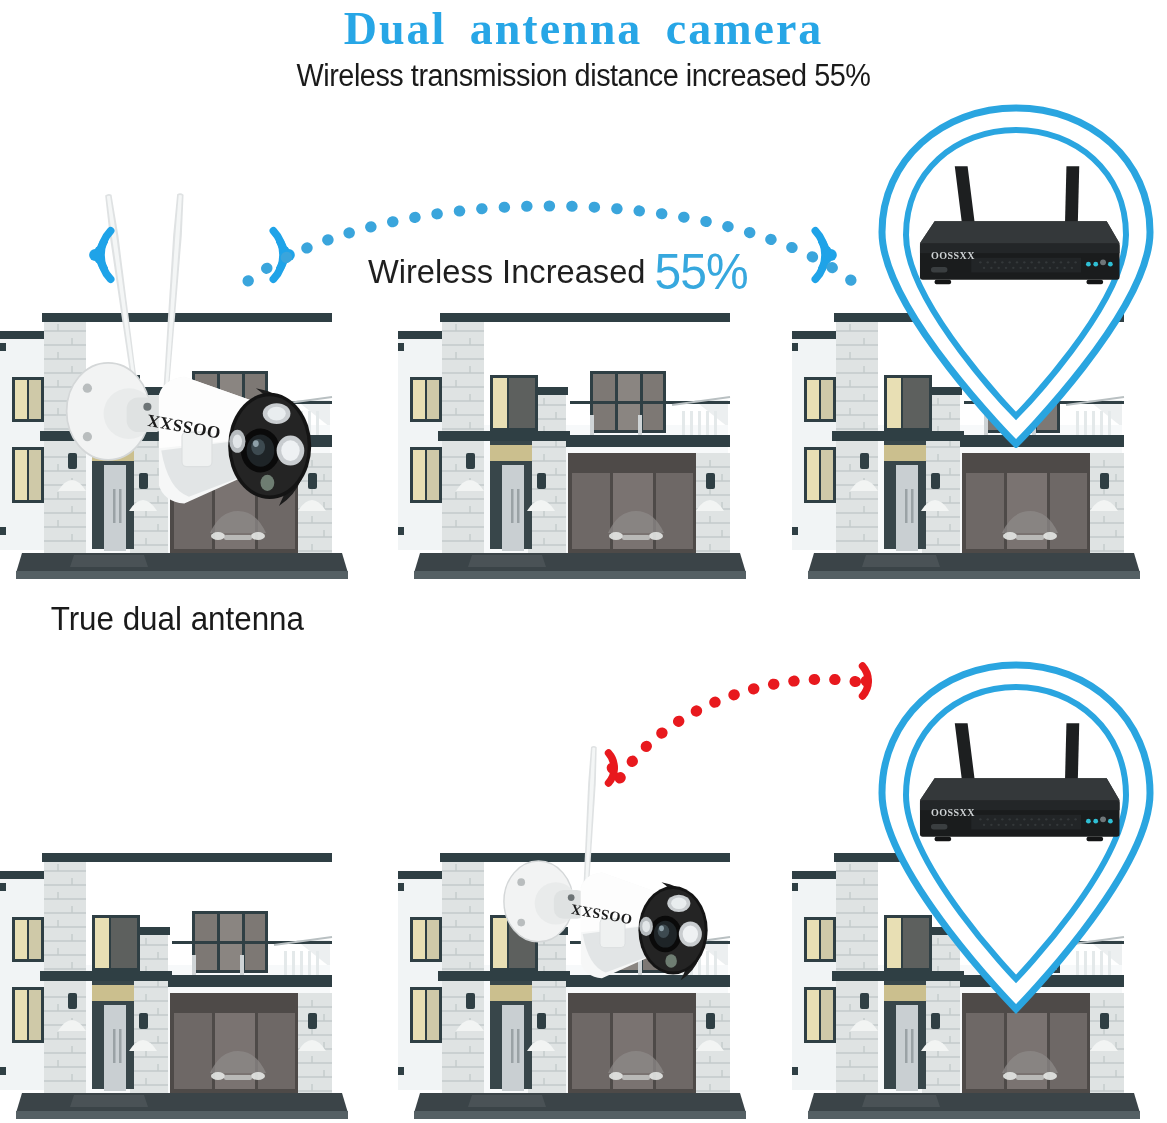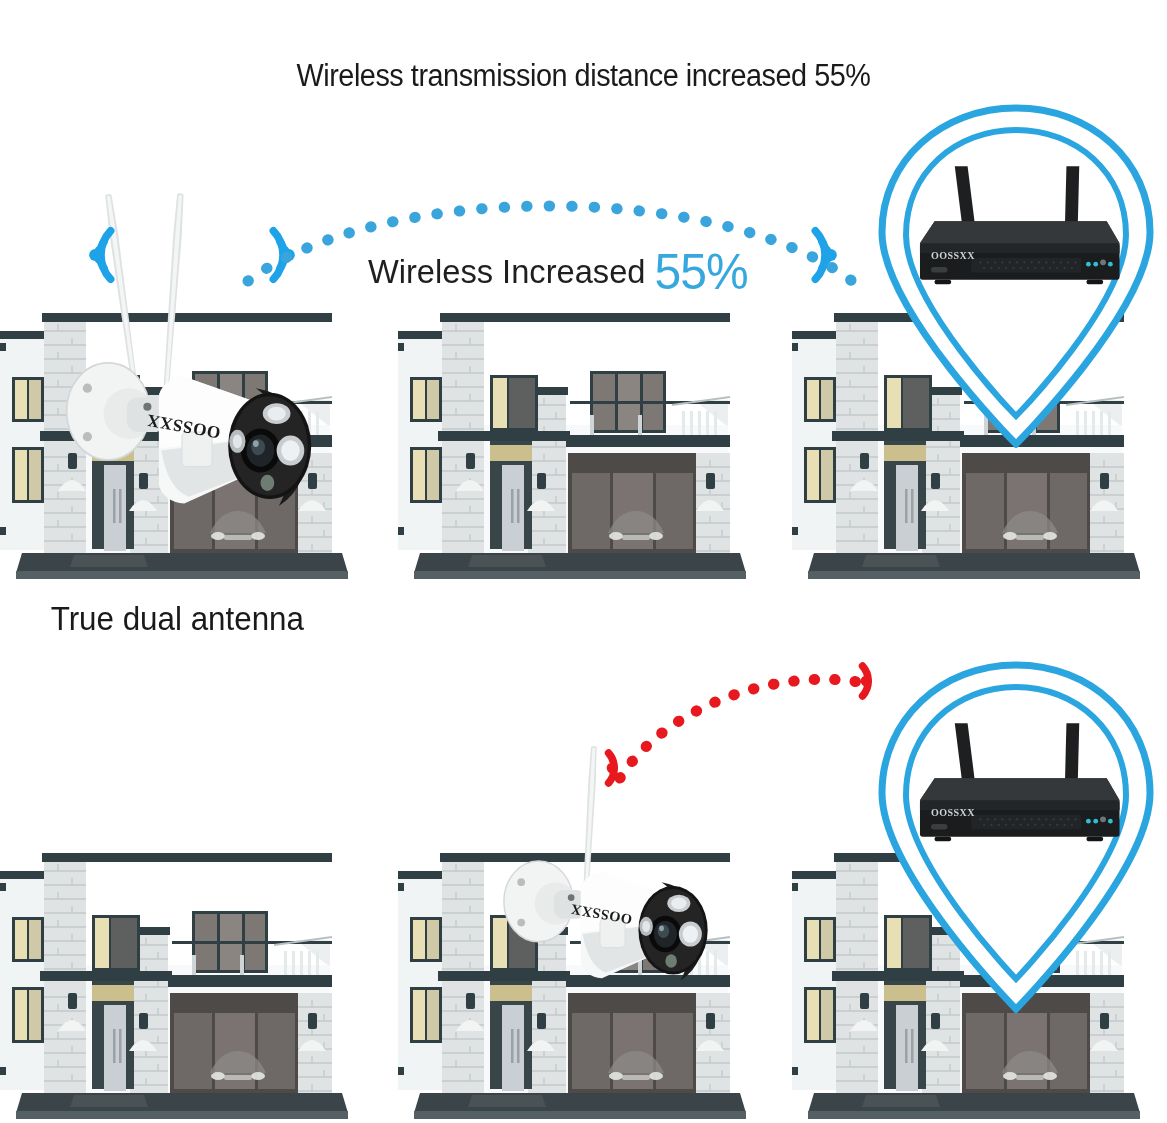--- a/index.html
+++ b/index.html
@@ -371,20 +371,21 @@
 
       <symbol id="wifi-weak" viewBox="0 0 60 60">
         <g fill="none" stroke="#e8191e" stroke-width="8" stroke-linecap="round">
           <path d="M38 14 A 24 24 0 0 0 38 46"></path>
         </g>
         <circle cx="34" cy="30" r="6" fill="#e8191e"></circle>
       </symbol>
     </defs>
   </svg>
 
+  <div class="title">Dual  antenna  camera</div>
   <div class="subtitle">Wireless transmission distance increased 55%</div>
 
   <div class="house" style="left:-4px;top:305px;">
     <svg class="h-svg" viewBox="0 0 386 280">
         <use href="#house"></use>
       </svg>
   </div>
   <div class="house" style="left:394px;top:305px;">
     <svg class="h-svg" viewBox="0 0 386 280">
         <use href="#house"></use>

